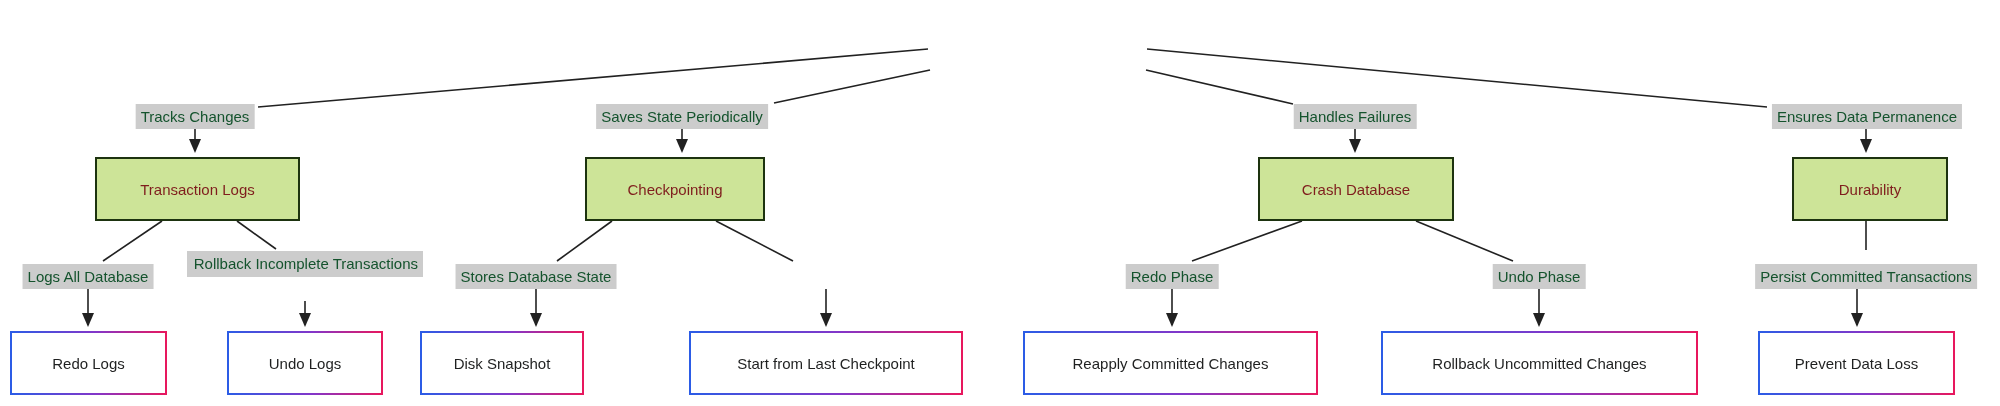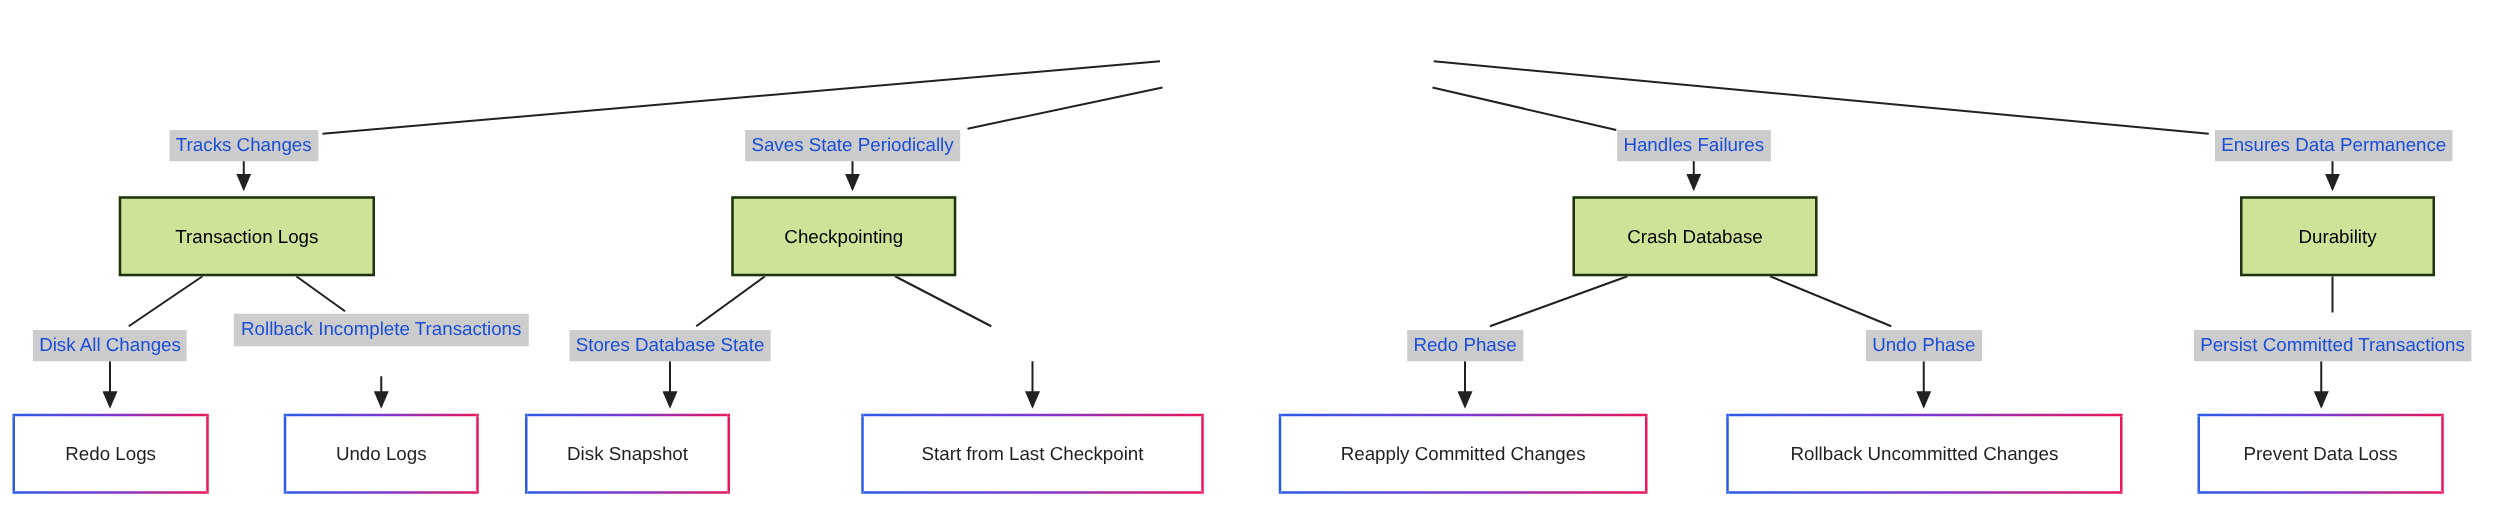--- a/index.html
+++ b/index.html
@@ -30,31 +30,31 @@
     text-align:center;box-sizing:border-box;
   }
   .root,.leaf{
     background:#ffffff;
     border:2px solid transparent;
     border-image:linear-gradient(90deg,var(--grad-start),var(--grad-mid) 55%,var(--grad-end)) 1;
   }
   .green{
     background:var(--node-fill-green);
     border:2px solid var(--node-border-green);
-    color:#000000;
+    color:#7f1d1d;
   }
   .elabel{
     position:absolute;z-index:2;
     background:var(--edge-label-bg);
     padding:2px 5px;
     white-space:nowrap;
     transform:translateX(-50%);
-    text-align:center;
+    text-align:right;
     line-height:21px;
-    color:#1d4ed8;
+    color:#14532d;
   }
   .elabel.wrap{white-space:normal;width:226px;line-height:24px;padding:1px 5px;}
 </style>
 </head>
 <body>
 
 <div class="canvas">
 
   <svg class="edges" width="2000" height="406">
     <defs>
@@ -94,21 +94,21 @@
   <div class="elabel" style="left:195px;top:104px;">Tracks Changes</div>
   <div class="elabel" style="left:682px;top:104px;">Saves State Periodically</div>
   <div class="elabel" style="left:1355px;top:104px;">Handles Failures</div>
   <div class="elabel" style="left:1867px;top:104px;">Ensures Data Permanence</div>
 
   <div class="node green" style="left:95px;top:157px;width:205px;height:64px;">Transaction Logs</div>
   <div class="node green" style="left:585px;top:157px;width:180px;height:64px;">Checkpointing</div>
   <div class="node green" style="left:1258px;top:157px;width:196px;height:64px;">Crash Database</div>
   <div class="node green" style="left:1792px;top:157px;width:156px;height:64px;">Durability</div>
 
-  <div class="elabel" style="left:88px;top:264px;">Disk All Changes</div>
+  <div class="elabel" style="left:88px;top:264px;">Logs All Database</div>
   <div class="elabel wrap" style="left:305px;top:251px;">Rollback Incomplete Transactions</div>
   <div class="elabel" style="left:536px;top:264px;">Stores Database State</div>
   <div class="elabel" style="left:1172px;top:264px;">Redo Phase</div>
   <div class="elabel" style="left:1539px;top:264px;">Undo Phase</div>
   <div class="elabel" style="left:1866px;top:264px;">Persist Committed Transactions</div>
 
   <div class="node leaf" style="left:10px;top:331px;width:157px;height:64px;">Redo Logs</div>
   <div class="node leaf" style="left:227px;top:331px;width:156px;height:64px;">Undo Logs</div>
   <div class="node leaf" style="left:420px;top:331px;width:164px;height:64px;">Disk Snapshot</div>
   <div class="node leaf" style="left:689px;top:331px;width:274px;height:64px;">Start from Last Checkpoint</div>

